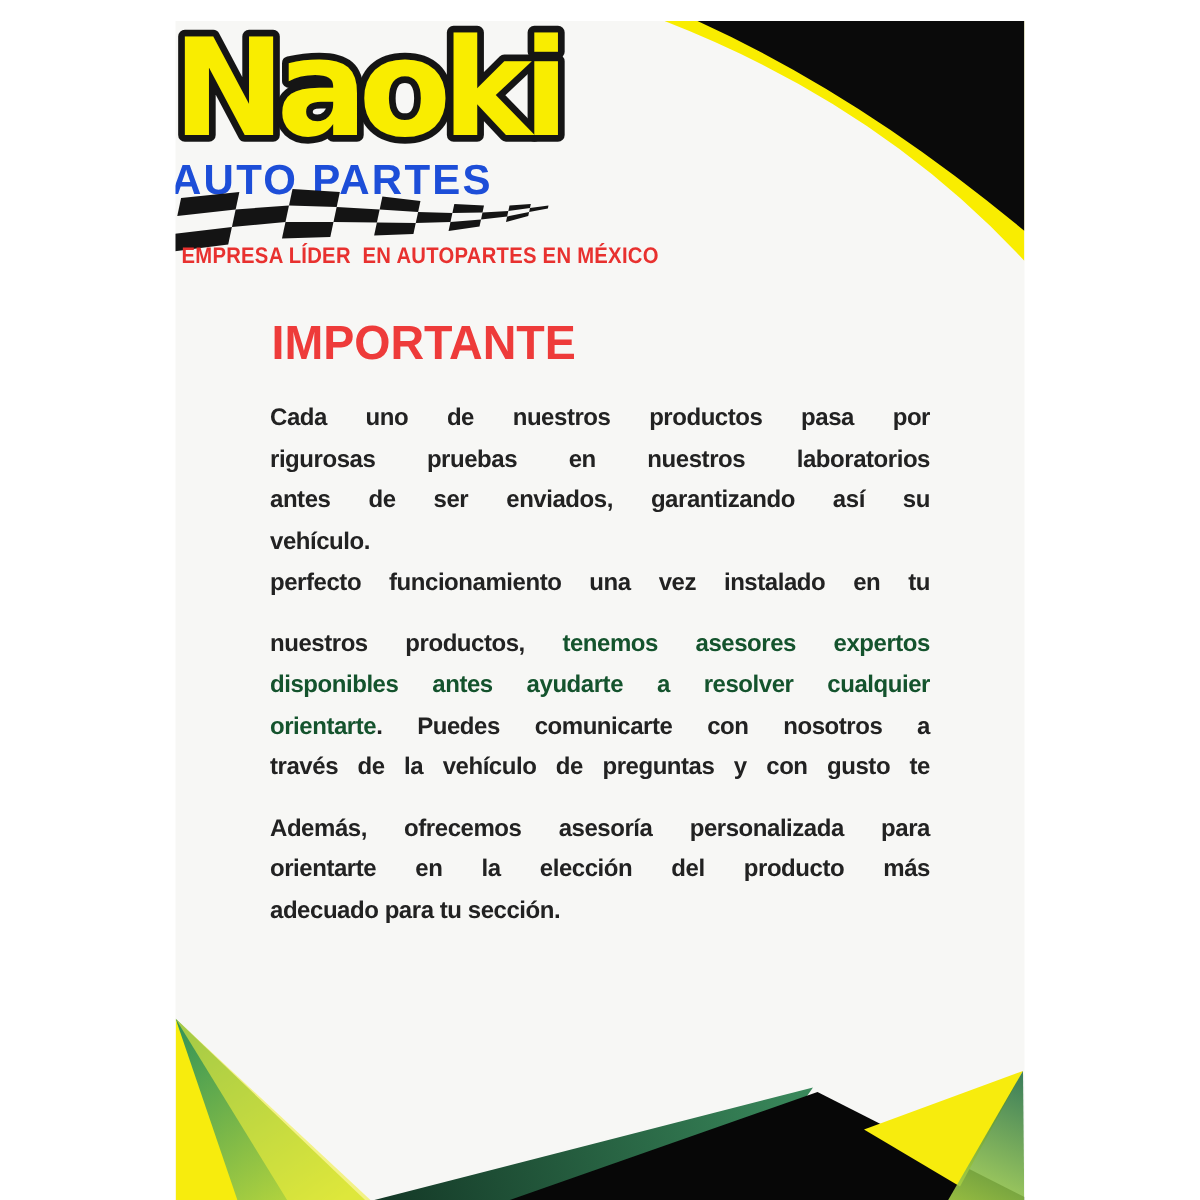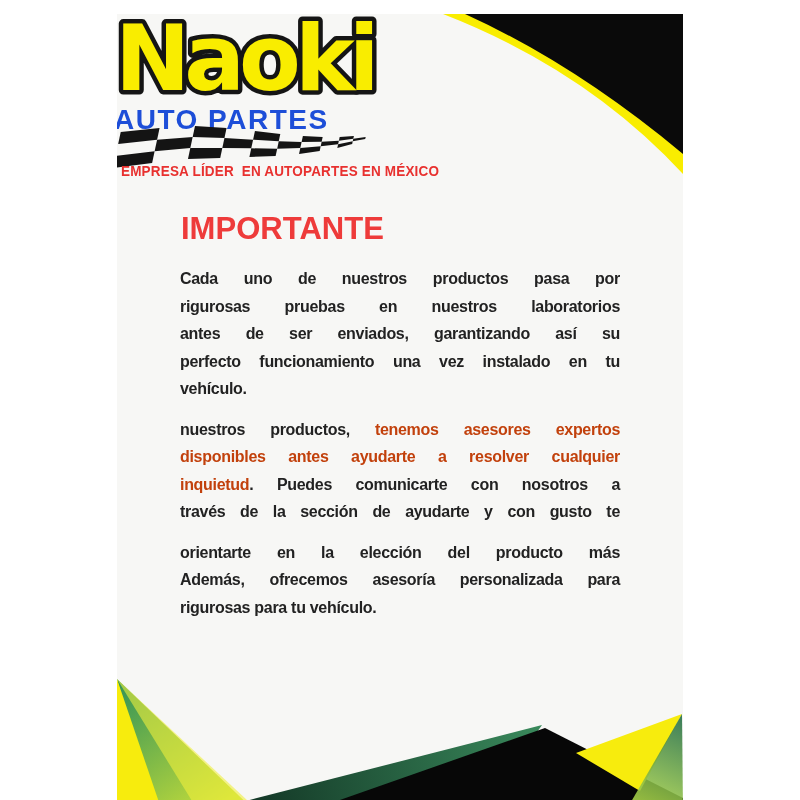--- a/index.html
+++ b/index.html
@@ -32,21 +32,21 @@
     display:inline-block;transform:scaleX(0.97);transform-origin:0 50%;
   }
   .body-text{
     position:absolute;left:63px;top:251px;width:440px;
     font-size:16px;font-weight:700;color:#222222;letter-spacing:-0.3px;
     line-height:27.5px;
   }
   .para + .para{margin-top:13px;}
   .line{text-align:justify;text-align-last:justify;white-space:normal;}
   .line.last{text-align-last:left;}
-  .red{color:#c2410c;}
+  .red{color:#14532d;}
   .bottom-svg{position:absolute;left:0;bottom:0;}
 </style>
 </head>
 <body>
 
 <div class="flyer">
 
   <svg class="corner-tr" width="240" height="165" viewBox="0 0 240 165">
     <path d="M0,0 H240 V160 Q144,56 0,0 Z" fill="#f9ed00"></path>
     <path d="M22,0 H240 V140 Q132,50 22,0 Z" fill="#0a0a0a"></path>
@@ -80,33 +80,33 @@
 
   <div class="tagline">EMPRESA LÍDER  EN AUTOPARTES EN MÉXICO</div>
 
   <div class="heading">IMPORTANTE</div>
 
   <div class="body-text">
       <div class="para">
         <div class="line"><span>Cada uno de nuestros productos pasa por</span></div>
         <div class="line"><span>rigurosas pruebas en nuestros laboratorios</span></div>
         <div class="line"><span>antes de ser enviados, garantizando así su</span></div>
+        <div class="line last"><span>vehículo.</span></div>
         <div class="line"><span>perfecto funcionamiento una vez instalado en tu</span></div>
-        <div class="line last"><span>vehículo.</span></div>
       </div>
       <div class="para">
         <div class="line"><span>nuestros productos, </span><span class="red">tenemos asesores expertos</span></div>
         <div class="line"><span class="red">disponibles antes ayudarte a resolver cualquier</span></div>
-        <div class="line"><span class="red">inquietud</span><span>. Puedes comunicarte con nosotros a</span></div>
-        <div class="line"><span>través de la sección de ayudarte y con gusto te</span></div>
+        <div class="line"><span class="red">orientarte</span><span>. Puedes comunicarte con nosotros a</span></div>
+        <div class="line"><span>través de la vehículo de preguntas y con gusto te</span></div>
       </div>
       <div class="para">
+        <div class="line"><span>Además, ofrecemos asesoría personalizada para</span></div>
         <div class="line"><span>orientarte en la elección del producto más</span></div>
-        <div class="line"><span>Además, ofrecemos asesoría personalizada para</span></div>
-        <div class="line last"><span>rigurosas para tu vehículo.</span></div>
+        <div class="line last"><span>adecuado para tu sección.</span></div>
       </div>
     </div>
 
   <svg class="bottom-svg" width="566" height="145" viewBox="0 655 566 145">
     <defs>
       <linearGradient id="gMountain" gradientUnits="userSpaceOnUse" x1="425" y1="711" x2="100" y2="800">
         <stop offset="0" stop-color="#3a8a5c"></stop>
         <stop offset="1" stop-color="#0f2e20"></stop>
       </linearGradient>
       <linearGradient id="gLeftFan" gradientUnits="userSpaceOnUse" x1="0" y1="665" x2="90" y2="800">

